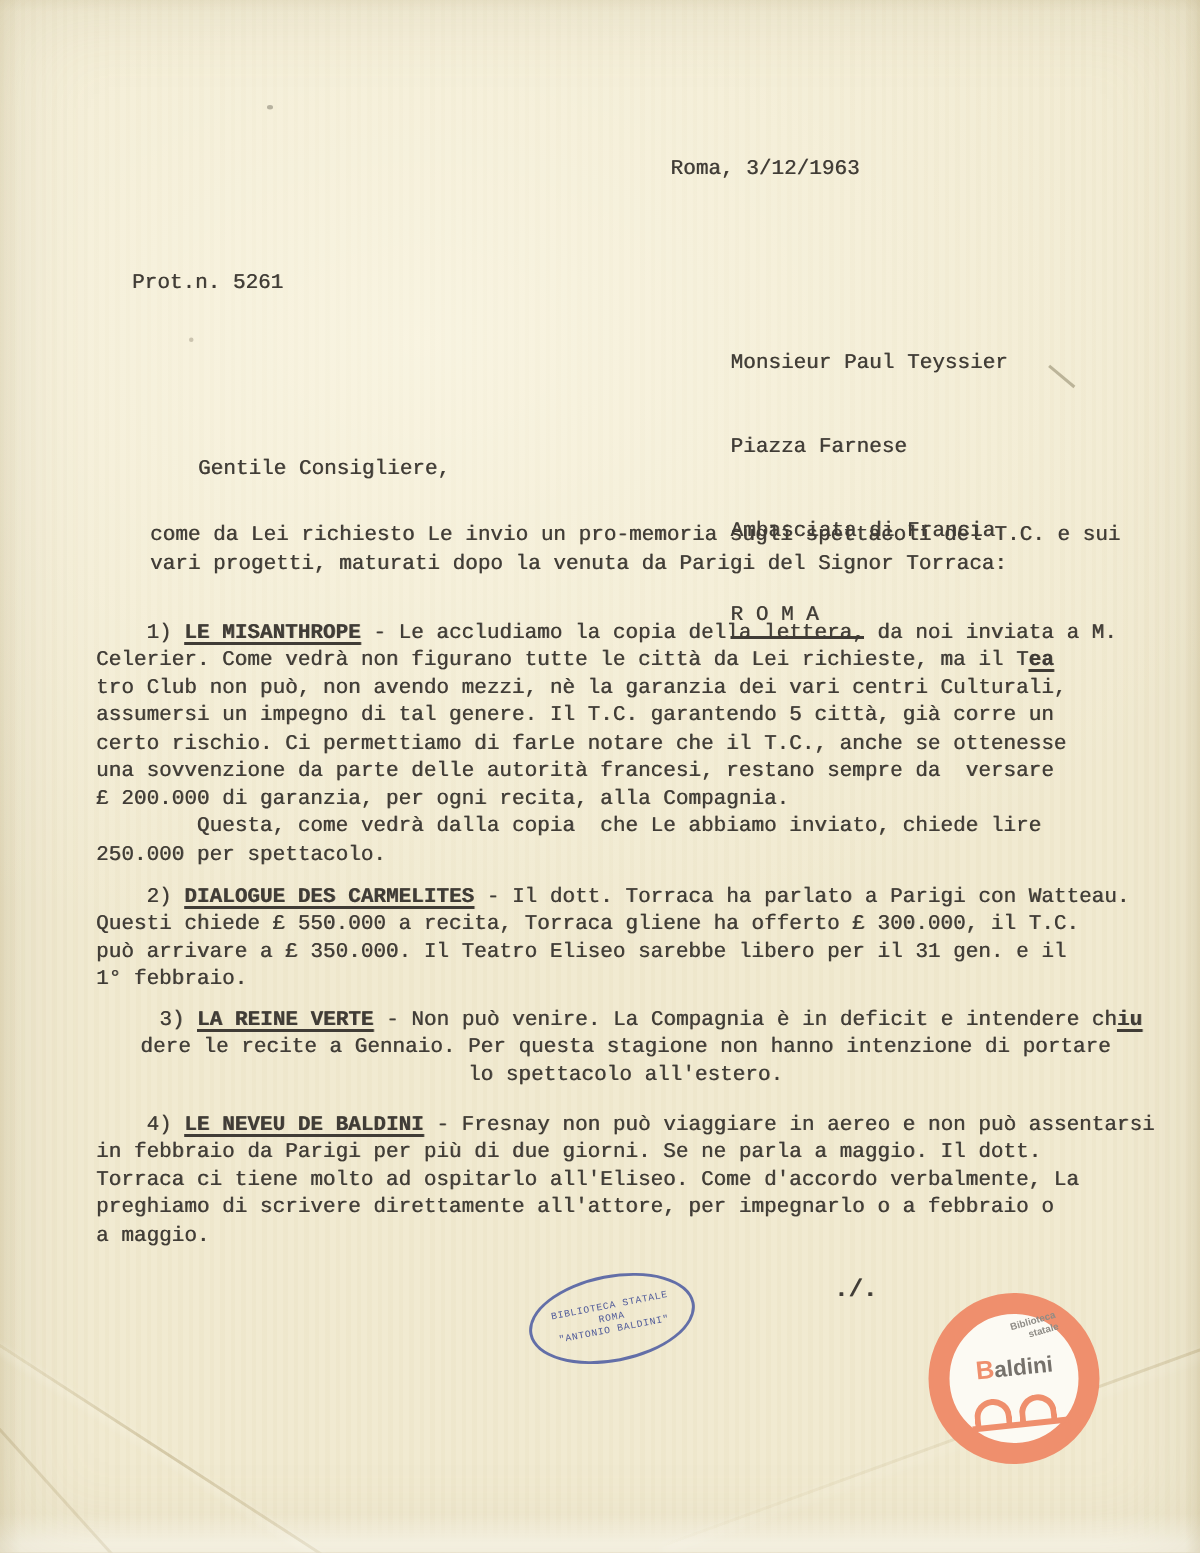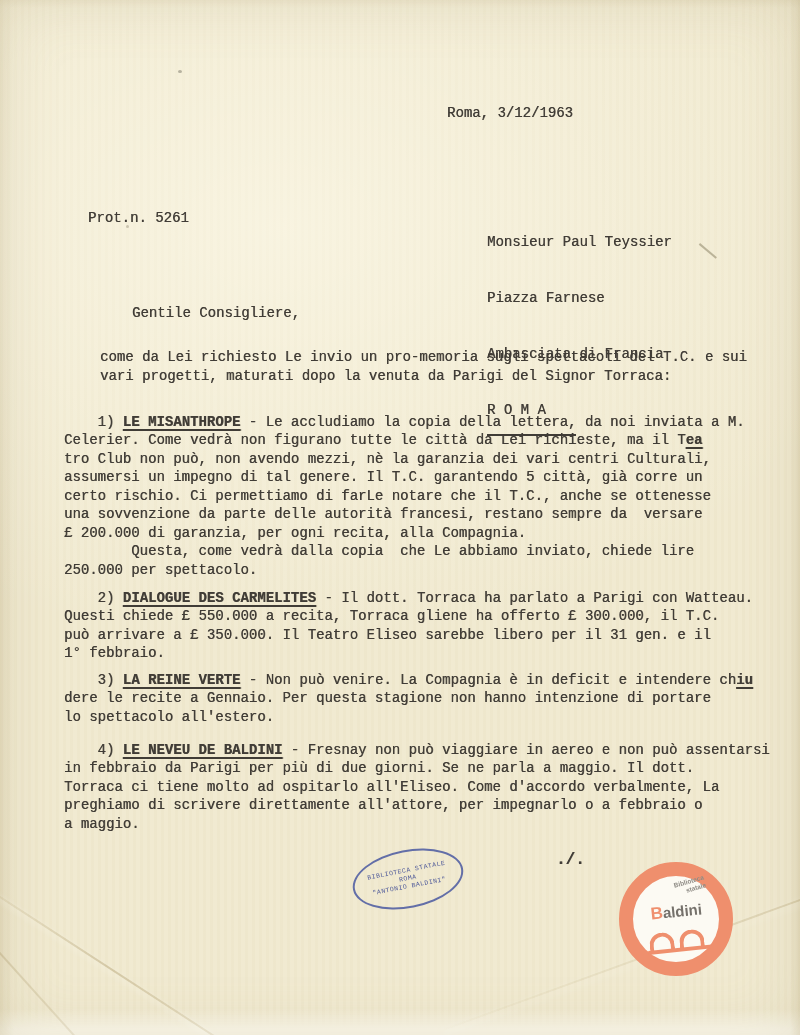--- a/index.html
+++ b/index.html
@@ -14,30 +14,30 @@
       linear-gradient(180deg, rgba(190,175,130,.15) 0, rgba(190,175,130,0) 8px),
       linear-gradient(0deg, #fbf8ea 0, #fbf8ea 6px, rgba(251,248,234,0) 26px),
       repeating-linear-gradient(90deg, rgba(210,198,160,.06) 0 3px, rgba(255,255,255,.05) 3px 7px);
     box-shadow:inset 0 0 60px rgba(150,135,90,.18);
   }
   .typed{
     position:absolute;color:#403c36;font-size:14px;line-height:18.5px;
     white-space:pre-wrap;text-shadow:.4px 0 rgba(64,60,54,.75);
   }
   .date{left:447px;top:104px;}
-  .prot{left:88px;top:209px;}
+  .prot{left:88px;top:180px;}
   .recipient{left:447px;top:196px;margin-left:40px;}
   .recipient div{height:19px;}
-  .city-line .city{display:inline-block;border-bottom:2px solid #403c36;padding-right:30px;padding-bottom:14px;}
+  .city-line .city{display:inline-block;border-bottom:2px solid #403c36;padding-right:30px;padding-bottom:4px;}
   .salutation{left:132px;top:304px;}
   .intro{left:54px;top:348px;width:700px;margin-left:46px;}
   .item{margin:0;left:64px;width:706px;}
   .item-1{top:394px;}
   .item-2{top:570px;}
-  .item-3{top:652px;}
+  .item-3{top:652px;text-align:center;}
   .item-4{top:722px;}
   .title,.title-frag{
     font-weight:bold;text-decoration:underline;
     text-decoration-thickness:1.5px;text-underline-offset:3px;margin-top:45px;
   }
   .endmark{left:556px;top:851px;font-size:16px;font-weight:bold;}
 
   
   .stamp{
     position:absolute;left:352px;top:850px;width:112px;height:58px;

